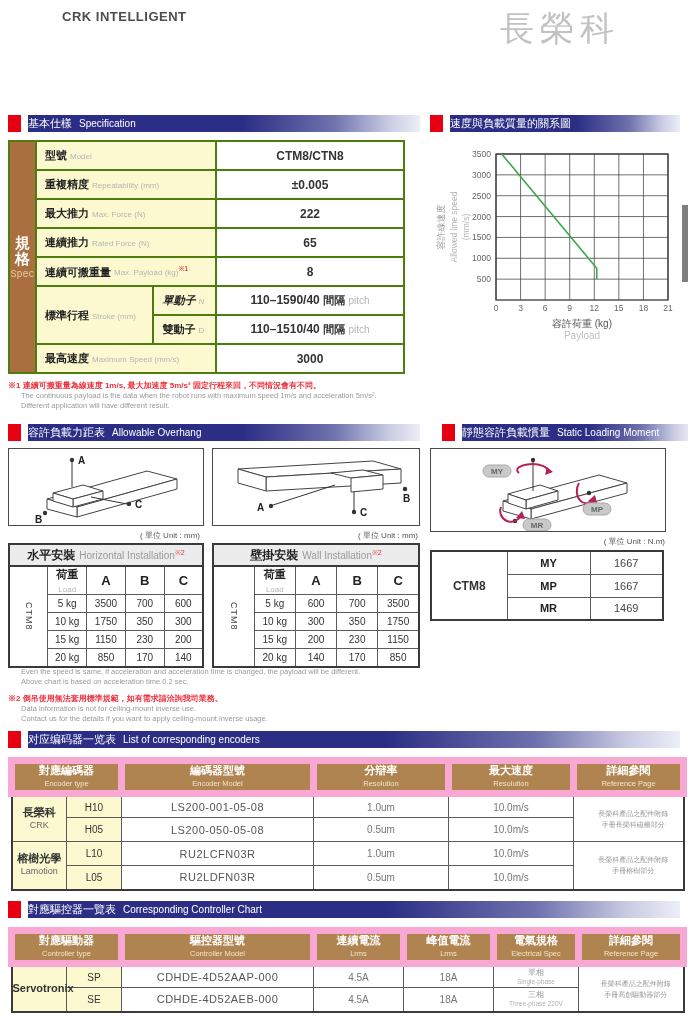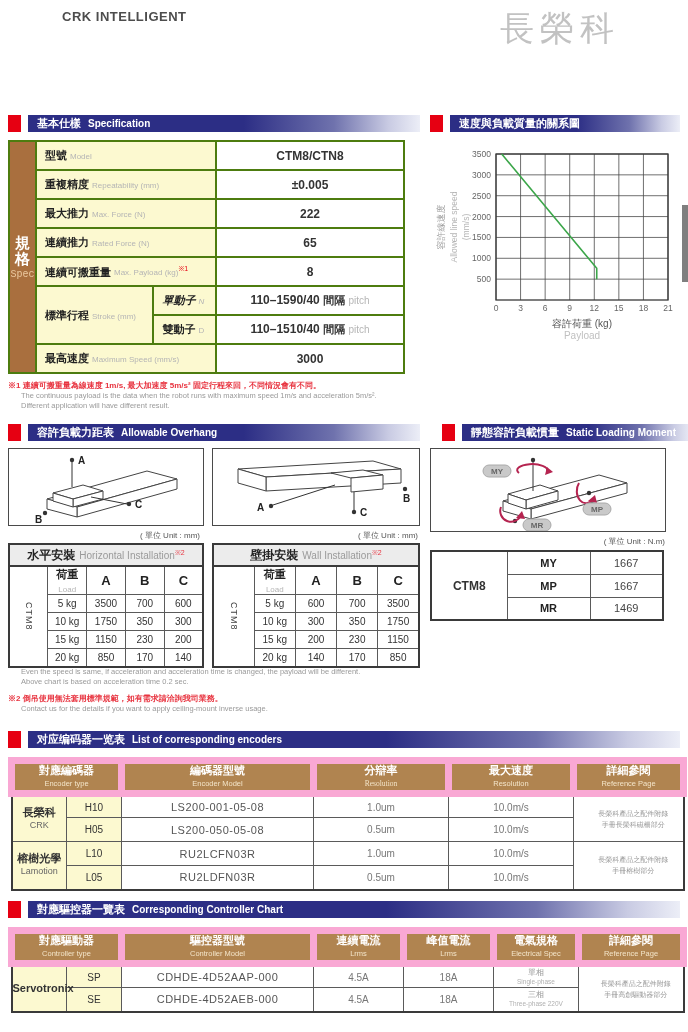--- a/index.html
+++ b/index.html
@@ -9,22 +9,22 @@
     font-family:"Liberation Sans", sans-serif; color:#333;
   }
   
   .brand { position:absolute; left:62px; top:9px; font-size:13px; font-weight:bold;
            color:#4d4d4d; letter-spacing:0.5px; }
   .logo  { position:absolute; left:500px; top:6px; font-size:34px; color:#c2c2c2;
            font-family:"Liberation Serif", serif; letter-spacing:6px; }
   
   .bar { position:absolute; height:17px; display:flex; }
   .bar .sq { width:13px; background:#e60012; margin-right:7px; }
-  .bar .strip { flex:1; color:#fff; font-weight:bold; font-size:11px; line-height:17px;
-    padding-left:9px; white-space:nowrap;
+  .bar .strip { flex:1; color:#fff; font-weight:normal; font-size:11px; line-height:17px;
+    white-space:nowrap;
     background:linear-gradient(90deg,#2c2e85 0%,#2c2e85 55%,#6f72ad 78%,#c9cbe3 92%,#eceef7 100%); }
   .bar .strip .en { font-size:10px; margin-left:7px; }
   
   table { border-collapse:collapse; }
   .spec-table { position:absolute; left:8px; top:140px; table-layout:fixed;
     border:2px solid #3a3a3a; }
   .spec-table td { border:2px solid #4d7c0f; height:29px; }
   .spec-side { width:27px; background:#a96f3e; text-align:center; vertical-align:middle; }
   .spec-side .zh { display:block; font-size:15px; font-weight:bold; color:#fff; line-height:16px; }
   .spec-side .en { display:block; font-size:10px; color:#ecc9a0; margin-top:2px;font-family:Liberation Mono, monospace; }
@@ -312,20 +312,21 @@
 </tbody>
   </table>
 
 <div class="fnote" style="left:8px; top:667px; width:430px;">
   <div class="block">
     <div class="gray">Even the speed is same, if acceleration and acceleration time is changed, the payload will be different.</div>
     <div class="gray">Above chart is based on acceleration time 0.2 sec.</div>
   </div>
   <div class="block">
     <div class="red">※2 倒吊使用無法套用標準規範，如有需求請洽詢我司業務。</div>
+    <div class="gray">Data information is not for ceiling-mount inverse use.</div>
     <div class="gray">Contact us for the details if you want to apply ceiling-mount inverse usage.</div>
   </div>
 </div>
 
 <div class="bar" style="left:442px; top:424px; width:250px;">
   <div class="sq"></div>
   <div class="strip"><span>靜態容許負載慣量</span><span class="en">Static Loading Moment</span></div>
 </div>
 
 <div class="diagbox" style="left:430px; top:448px; width:236px; height:84px;">
@@ -379,21 +380,21 @@
 <div class="bar" style="left:8px; top:731px; width:672px;">
   <div class="sq"></div>
   <div class="strip"><span>对应编码器一览表</span><span class="en">List of corresponding encoders</span></div>
 </div>
 
 <table class="big-table" style="top:757px; width:672px;">
   <tbody>
       <tr>
     <th colspan="2" style="width:110px;"><span>對應編碼器</span><span class="en">Encoder type</span></th>
     <th style="width:192px;"><span>編碼器型號</span><span class="en">Encoder Model</span></th>
-    <th style="width:135px;font-family:Liberation Serif, serif;"><span>分辯率</span><span class="en">Resolution</span></th>
+    <th style="width:135px;"><span>分辯率</span><span class="en">Resolution</span></th>
     <th style="width:125px;"><span>最大速度</span><span class="en">Resolution</span></th>
     <th style="width:110px;"><span>詳細參閱</span><span class="en">Reference Page</span></th>
   </tr>
   <tr>
     <td class="grp" rowspan="2" style="width:78px;"><span>長榮科</span><span class="en">CRK</span></td>
     <td class="code" style="width:32px;">H10</td>
     <td class="mdl">LS200-001-05-08</td>
     <td class="num">1.0um</td>
     <td class="num">10.0m/s</td>
     <td class="ref" rowspan="2"><span>長榮科產品之配件附錄</span><br><span>手冊長榮科磁柵部分</span></td>

